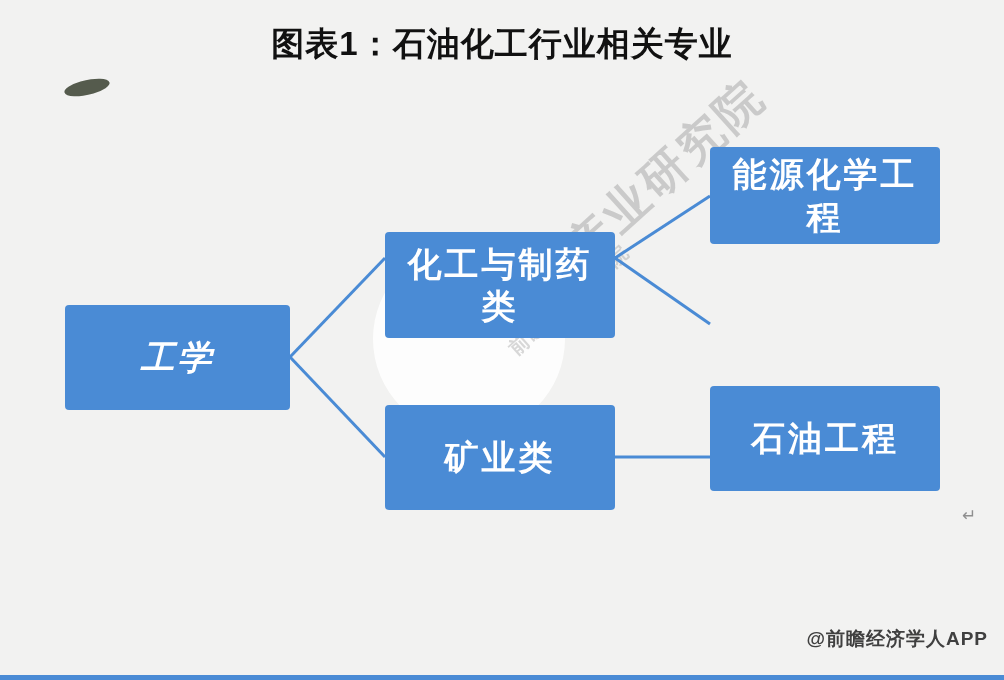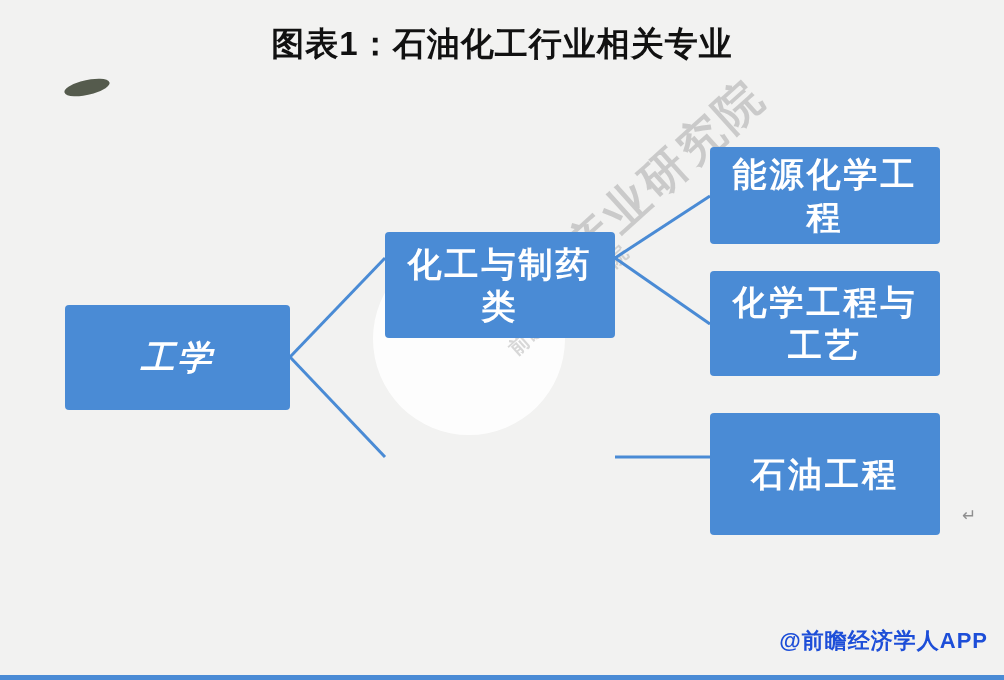--- a/index.html
+++ b/index.html
@@ -94,44 +94,44 @@
     font-weight: bold;
     letter-spacing: 3px;
     line-height: 1.25;
     padding: 6px 10px;
   }
   .node-engineering      { left: 65px;  top: 305px; width: 225px; height: 105px; font-style: italic; }
   .node-chem-pharma      { left: 385px; top: 204px; width: 230px; height: 106px; margin-top: 28px; }
   .node-mining           { left: 385px; top: 405px; width: 230px; height: 105px; }
   .node-energy-chem-eng  { left: 710px; top: 147px; width: 230px; height: 97px;  }
   .node-chem-eng-tech    { left: 710px; top: 271px; width: 230px; height: 105px; }
-  .node-petroleum-eng    { left: 710px; top: 413px; width: 230px; height: 122px; }
+  .node-petroleum-eng    { left: 710px; top: 386px; width: 230px; height: 105px; }
   .return-mark {
     position: absolute;
     left: 962px;
     top: 505px;
     font-size: 17px;
     color: #8f8f8f;
   }
   .footer-source {
     position: absolute;
     left: 18px;
     top: 626px;
     font-size: 19px;
     font-weight: 600;
     color: #1a1a1a;
     letter-spacing: 1px;
   }
   .footer-credit {
     position: absolute;
     right: 16px;
     top: 626px;
-    font-size: 22px;
+    font-size: 19px;
     font-weight: bold;
-    color: #1d4ed8;
+    color: #404040;
     letter-spacing: 1px;
   }
   .bottom-bar {
     position: absolute;
     left: 0;
     bottom: 0;
     width: 100%;
     height: 5px;
     background: #4a8bd5;
   }
@@ -157,28 +157,28 @@
   </svg>
 
   <div class="node node-engineering">
     <span>工学</span>
   </div>
 
   <div class="node node-chem-pharma">
     <span>化工与制药类</span>
   </div>
 
+  <div class="node node-mining">
+    <span>矿业类</span>
+  </div>
 
   <div class="node node-energy-chem-eng">
     <span>能源化学工程</span>
   </div>
 
-  <div class="node node-chem-eng-tech">
-    <span>化学工程与工艺</span>
-  </div>
 
   <div class="node node-petroleum-eng">
     <span>石油工程</span>
   </div>
 
   <div class="return-mark">↵</div>
 
   <div class="footer-credit">@前瞻经济学人APP</div>
 
   <div class="bottom-bar"></div>

